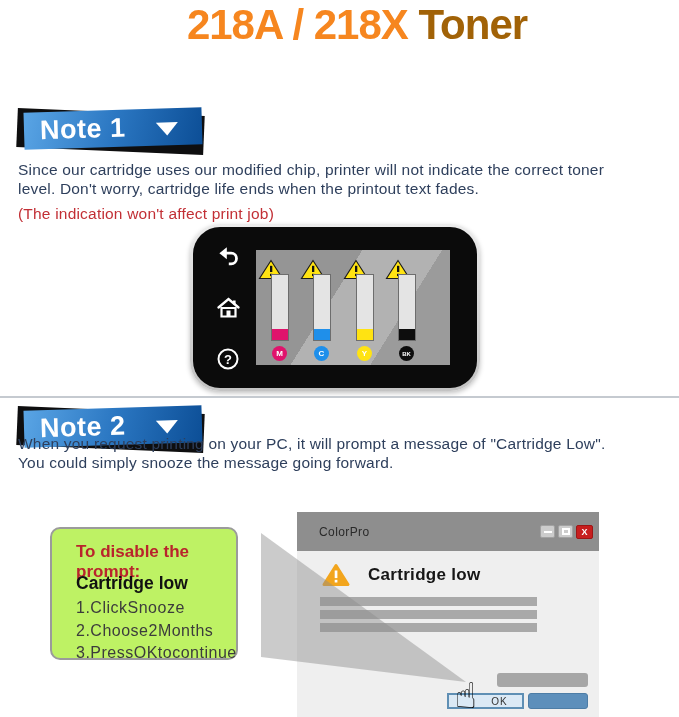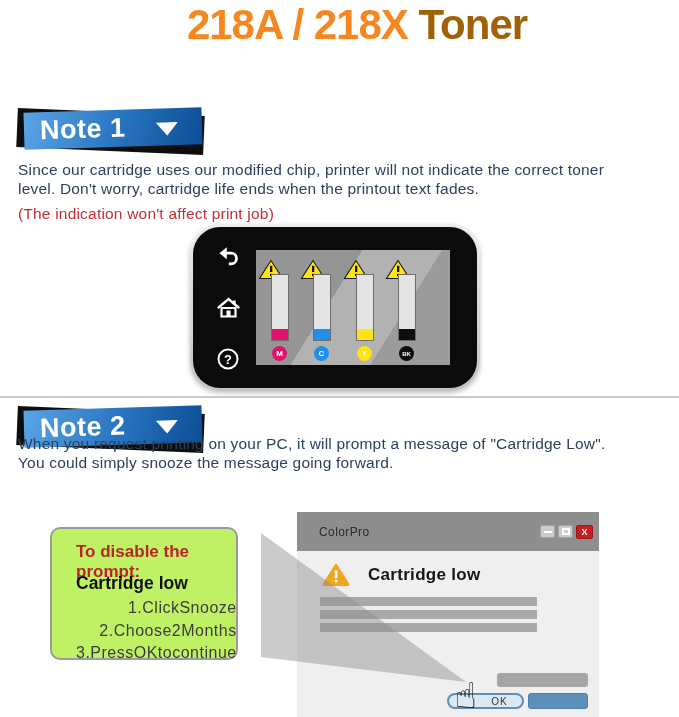--- a/index.html
+++ b/index.html
@@ -66,21 +66,21 @@
   #toner-y  .fill, #toner-y  .circle { background:#FFE312; }
   #toner-bk .fill, #toner-bk .circle { background:#0d0d0d; }
   #toner-bk .circle { font-size:6px; }
 
   
   .callout { position:absolute; left:50px; top:527px; width:188px; height:133px;
              background:#bef264; border:2px solid #9b9b9b; border-radius:10px; z-index:6; }
   .co-heading { position:absolute; left:24px; top:13px; font-size:17px; font-weight:bold; color:#B9242C; }
   .co-sub     { position:absolute; left:24px; top:44px; font-size:17.5px; font-weight:bold; color:#111111; }
   .co-steps   { position:absolute; left:24px; top:68px; font-size:16px; line-height:22.5px;
-                color:#3c3c3c; letter-spacing:0.5px; white-space:pre-line;text-align:right; }
+                color:#3c3c3c; letter-spacing:0.5px; white-space:pre-line; }
 
   
   .beam { position:absolute; left:0; top:0; z-index:5; pointer-events:none; }
 
   
   .dialog { position:absolute; left:297px; top:512px; width:302px; height:200px; z-index:1; }
   .dlg-titlebar { height:39px; background:#8e8e8e; display:flex; align-items:center; }
   .dlg-title { margin-left:22px; font-size:12px; color:#2a2a2a; letter-spacing:0.4px; }
   .dlg-controls { margin-left:auto; margin-right:6px; display:flex; gap:3px; align-items:center; }
   .ctl { width:15px; height:13px; border-radius:2px; background:#cccccc; border:1px solid #a2a2a2;
@@ -90,21 +90,21 @@
   .ctl-close { width:17px; height:14px; background:#c71e1e; border-color:#9e1515;
                color:#ffffff; font-size:9px; font-weight:bold; }
   .dlg-body { height:178px; background:#efefef; position:relative; }
   .warn-row { position:absolute; left:25px; top:12px; display:flex; align-items:center; gap:18px; }
   .dlg-msg { font-size:17px; font-weight:bold; color:#161616; letter-spacing:0.3px; }
   .dlg-bar { position:absolute; left:23px; width:217px; height:9px; background:#a9a9a9; }
   .dlg-bar.b1 { top:46px; } .dlg-bar.b2 { top:59px; } .dlg-bar.b3 { top:72px; }
   .dlg-btn-gray { position:absolute; left:200px; top:122px; width:91px; height:14px;
                   background:#a6a6a6; border-radius:3px; }
   .dlg-btn-ok { position:absolute; left:150px; top:142px; width:77px; height:16px;
-                background:#dbe9f5; border:2px solid #5f8fb4; border-radius:8px;
+                background:#dbe9f5; border:2px solid #5f8fb4; border-radius:0;
                 display:flex; align-items:center; justify-content:center;
                 font-size:10px; color:#333333; letter-spacing:1px;padding-left:28px; }
   .dlg-btn-blue { position:absolute; left:231px; top:142px; width:60px; height:16px;
                   background:#5d8fbb; border:1px solid #4d7da6; border-radius:3px; }
 
   
   .hand { position:absolute; left:455px; top:678px; z-index:8; font-size:36px; line-height:1;
           color:#0a0a0a; font-family:"DejaVu Sans", sans-serif; }
 </style>
 </head>

